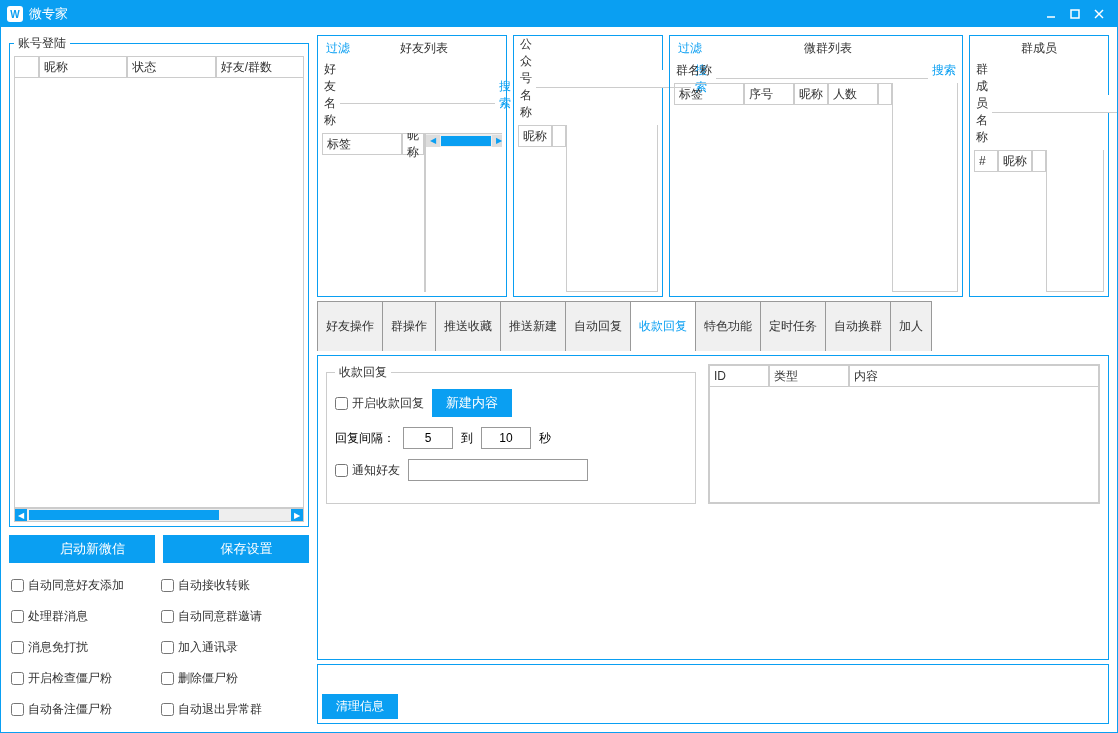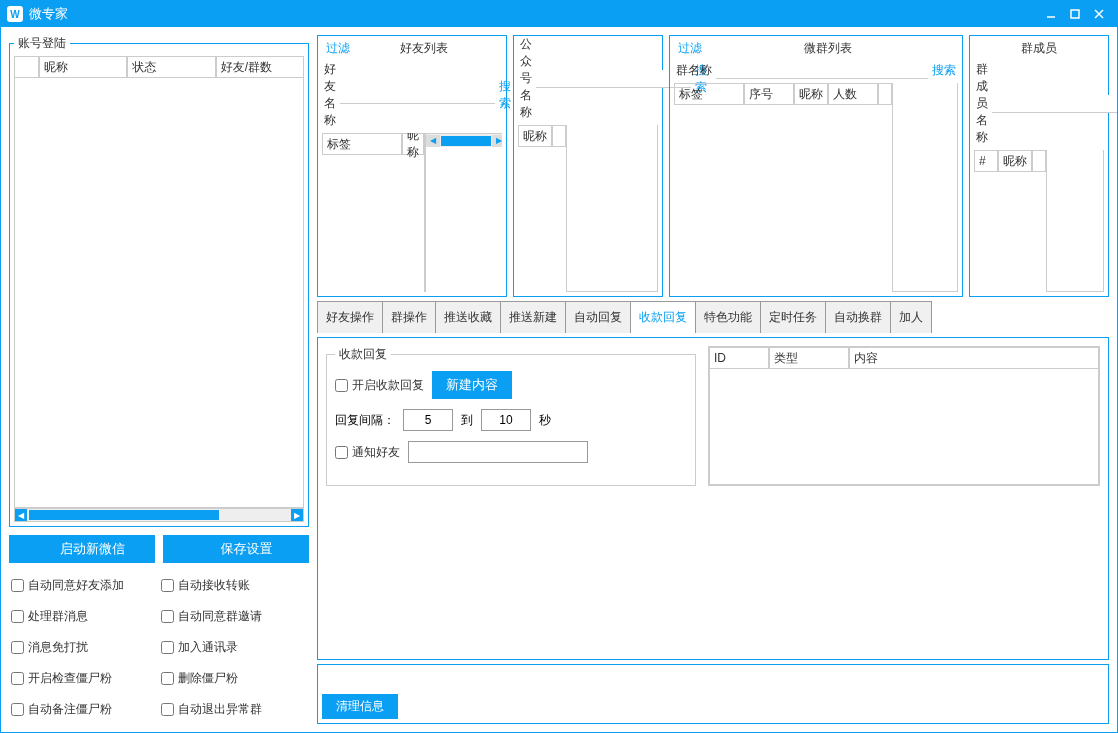--- a/index.html
+++ b/index.html
@@ -30,21 +30,21 @@
 .panel-head .ttl { flex: 1; text-align: center; }
 .searchrow { display: flex; align-items: center; gap: 4px; padding: 0 6px 4px; }
 .searchrow input { flex: 1; border: none; border-bottom: 1px solid #ccc; height: 18px; outline: none; }
 .searchrow .lbl { color: #333; }
 .searchrow .go { color: #0a9ff2; cursor: pointer; }
 .panel-grid { flex: 1; margin: 0 4px 4px; overflow: hidden; display: flex; flex-direction: row; }
 .hdr { display: flex; }
 .hdr > div { border: 1px solid #ccc; height: 22px; display: flex; align-items: center; padding: 0 4px; color: #333; }
 .body { flex: 1; border: 1px solid #ccc; border-top: none; }
 .tabs { display: flex; }
-.tab { border: 1px solid #999; border-bottom: none; padding: 7px 8px; background: #f0f0f0; cursor: pointer; color: #333; margin-right: -1px; }
+.tab { border: 1px solid #999; border-bottom: none; padding: 16px 8px; background: #f0f0f0; cursor: pointer; color: #333; margin-right: -1px; }
 .tab.active { background: #fff; color: #0a9ff2; position: relative; z-index: 2; }
 .tab-content { flex: 1; border: 1px solid #0a9ff2; padding: 8px; display: flex; flex-direction: column; gap: 8px; }
 .pay-fieldset { border: 1px solid #ccc; padding: 8px; width: 370px; }
 .pay-row { display: flex; align-items: center; gap: 8px; margin-bottom: 10px; }
 .numbox { width: 50px; height: 22px; border: 1px solid #999; text-align: center; }
 .txtbox { width: 180px; height: 22px; border: 1px solid #999; }
 .id-table { flex: 1; border: 1px solid #ccc; }
 .id-table .hdr > div { background: #fff; }
 .logbox { border: 1px solid #0a9ff2; padding: 4px; height: 60px; display: flex; gap: 8px; }
 .logtext { flex: 1; font-family: "SimSun", monospace; font-size: 12px; color: #666; line-height: 14px; white-space: pre; overflow: hidden; }

